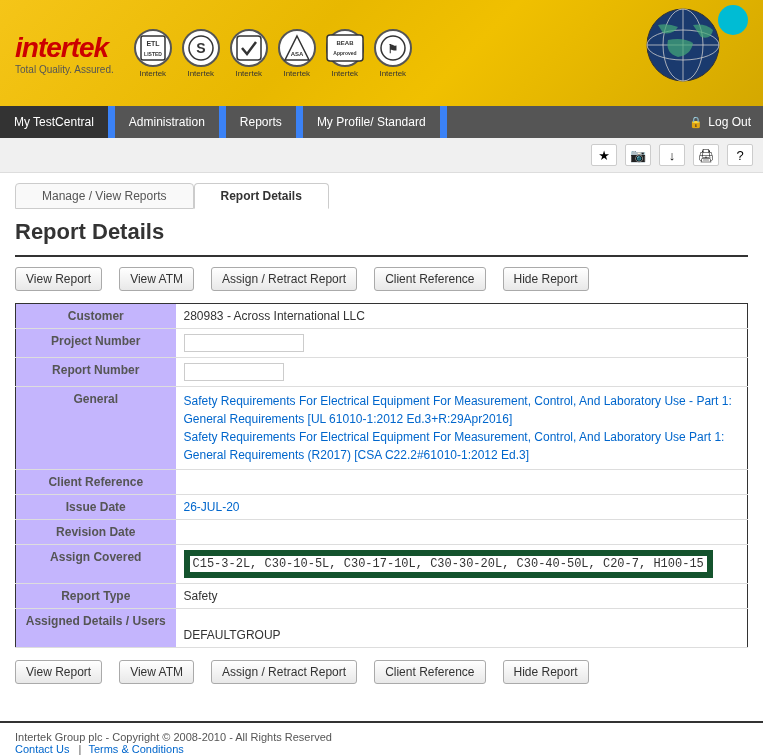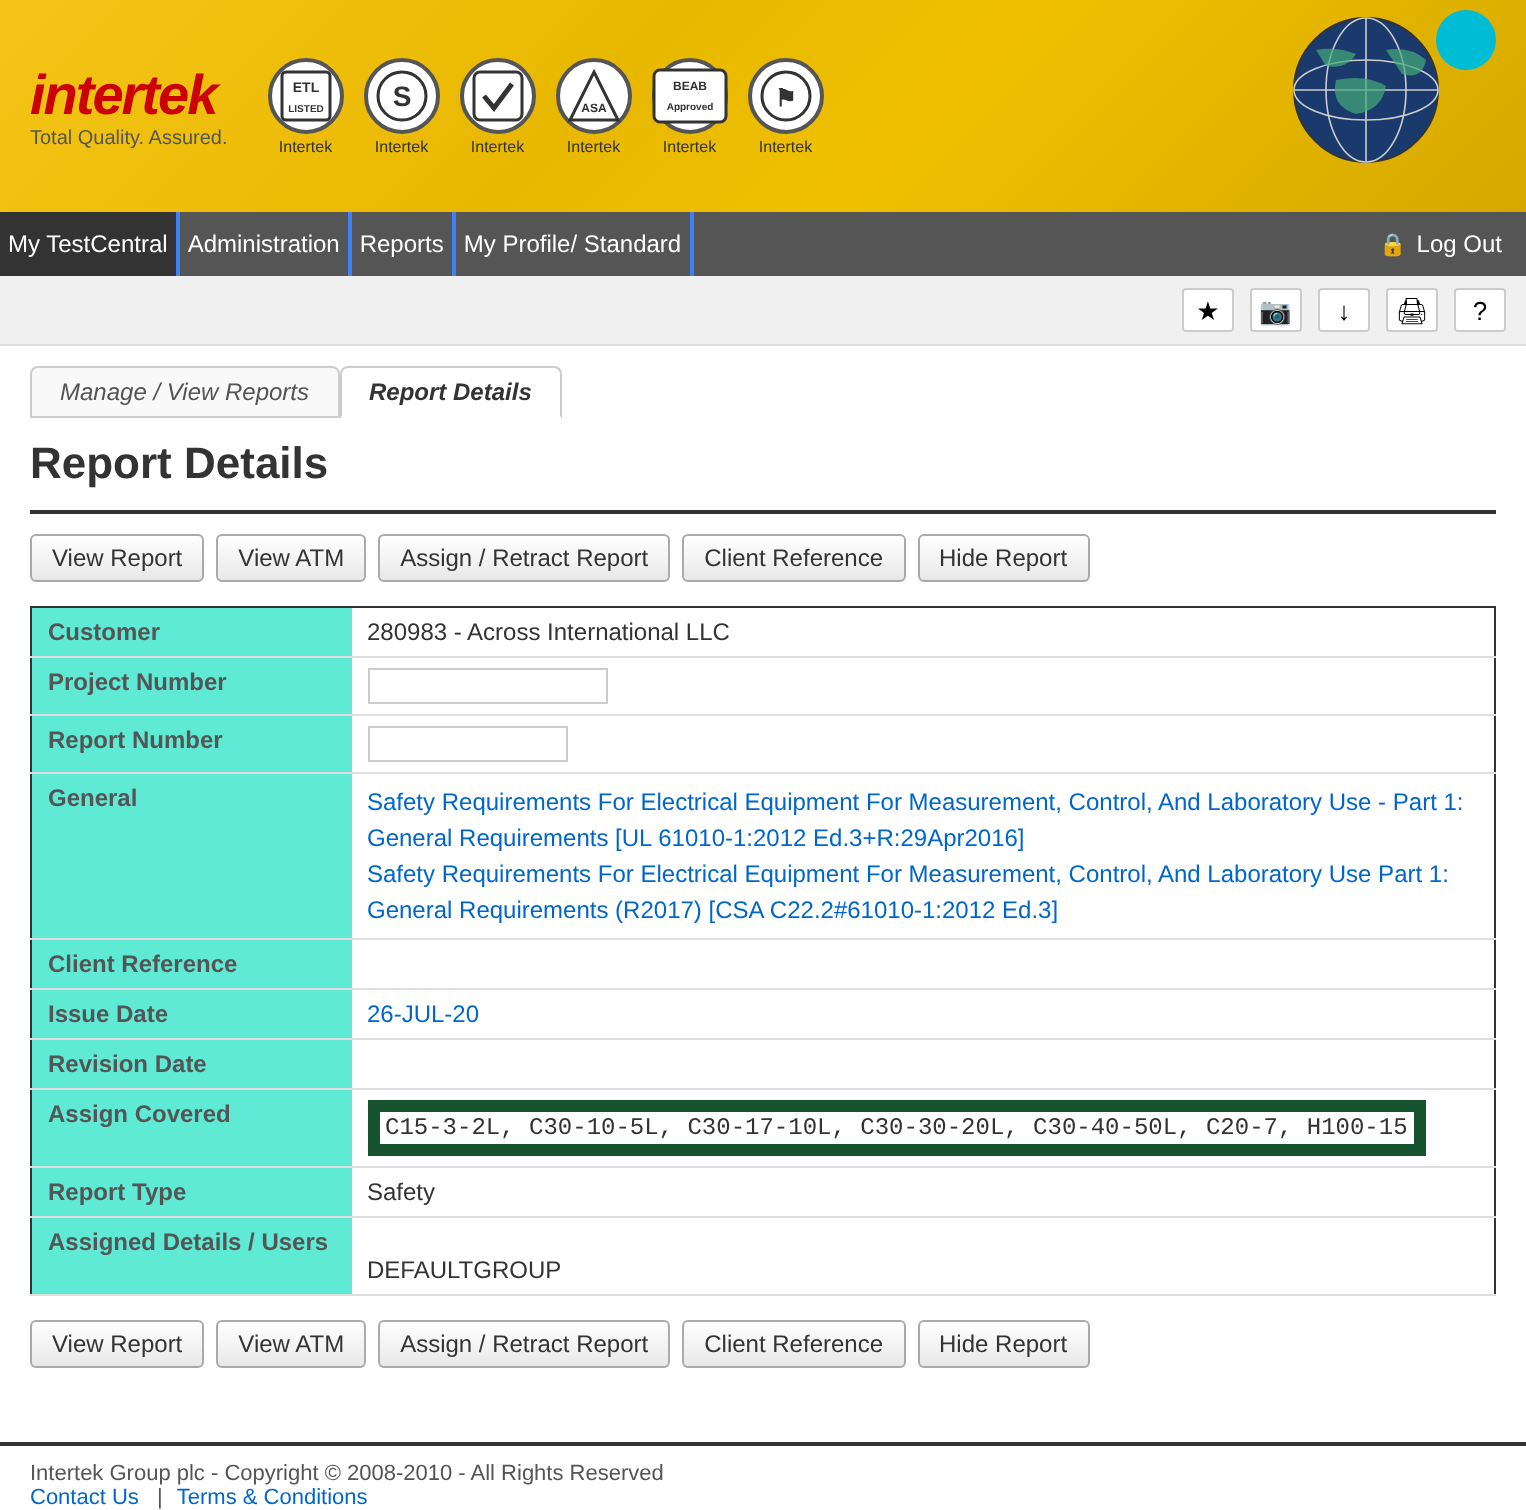--- a/index.html
+++ b/index.html
@@ -73,26 +73,26 @@
 
     
     .nav-bar {
       background: #555;
       display: flex;
       align-items: stretch;
       height: 32px;
     }
     .nav-item {
       color: #fff;
-      padding: 0 4px;
+      padding: 0 14px;
       display: flex;
       align-items: center;
       cursor: pointer;
       font-size: 12px;
-      border-right: 2px solid #3b82f6;
+      border-right: 7px solid #3b82f6;
     }
     .nav-item.active { background: #333; }
     .nav-logout {
       margin-left: auto;
       color: #fff;
       padding: 0 12px;
       display: flex;
       align-items: center;
       gap: 5px;
       font-size: 12px;
@@ -127,28 +127,27 @@
       padding: 10px 15px;
     }
 
     
     .breadcrumb-tabs {
       display: flex;
       gap: 0;
       margin-bottom: 10px;
     }
     .breadcrumb-tab {
-      padding: 5px 14px;
+      padding: 5px 26px;
       font-size: 12px;
       cursor: pointer;
       border: 1px solid #ccc;
       border-radius: 4px 4px 0 0;
       background: #f9f9f9;
       color: #555;
-      font-style: italic;
     }
     .breadcrumb-tab.active {
       background: #fff;
       border-bottom: 1px solid #fff;
       color: #333;
       font-weight: bold;
     }
 
     .page-title {
       font-size: 22px;
@@ -158,21 +157,21 @@
     }
     .title-divider {
       border: none;
       border-top: 2px solid #333;
       margin-bottom: 10px;
     }
 
     
     .action-buttons {
       display: flex;
-      gap: 6px;
+      gap: 17px;
       margin-bottom: 12px;
     }
     .btn {
       padding: 4px 10px;
       font-size: 12px;
       border: 1px solid #aaa;
       border-radius: 3px;
       background: linear-gradient(to bottom, #fff, #e8e8e8);
       cursor: pointer;
       color: #333;
@@ -187,25 +186,25 @@
     }
     .details-table tr {
       border-bottom: 1px solid #ddd;
     }
     .details-table td {
       padding: 5px 8px;
       font-size: 12px;
       vertical-align: top;
     }
     .details-table td.label {
-      text-align: left;
+      text-align: center;
       font-weight: bold;
       color: #555;
       width: 160px;
-      background: #5eead4;
+      background: #c4b5fd;
       white-space: nowrap;
     }
     .details-table td.value {
       color: #333;
     }
     .link-text {
       color: #06c;
       text-decoration: none;
     }
     .product-covered-box {

